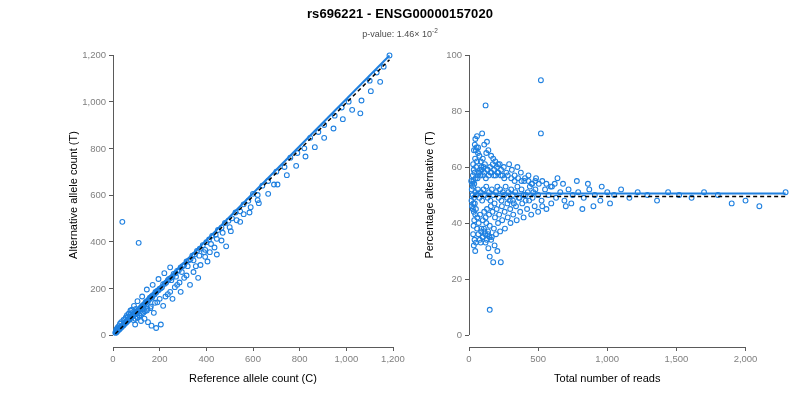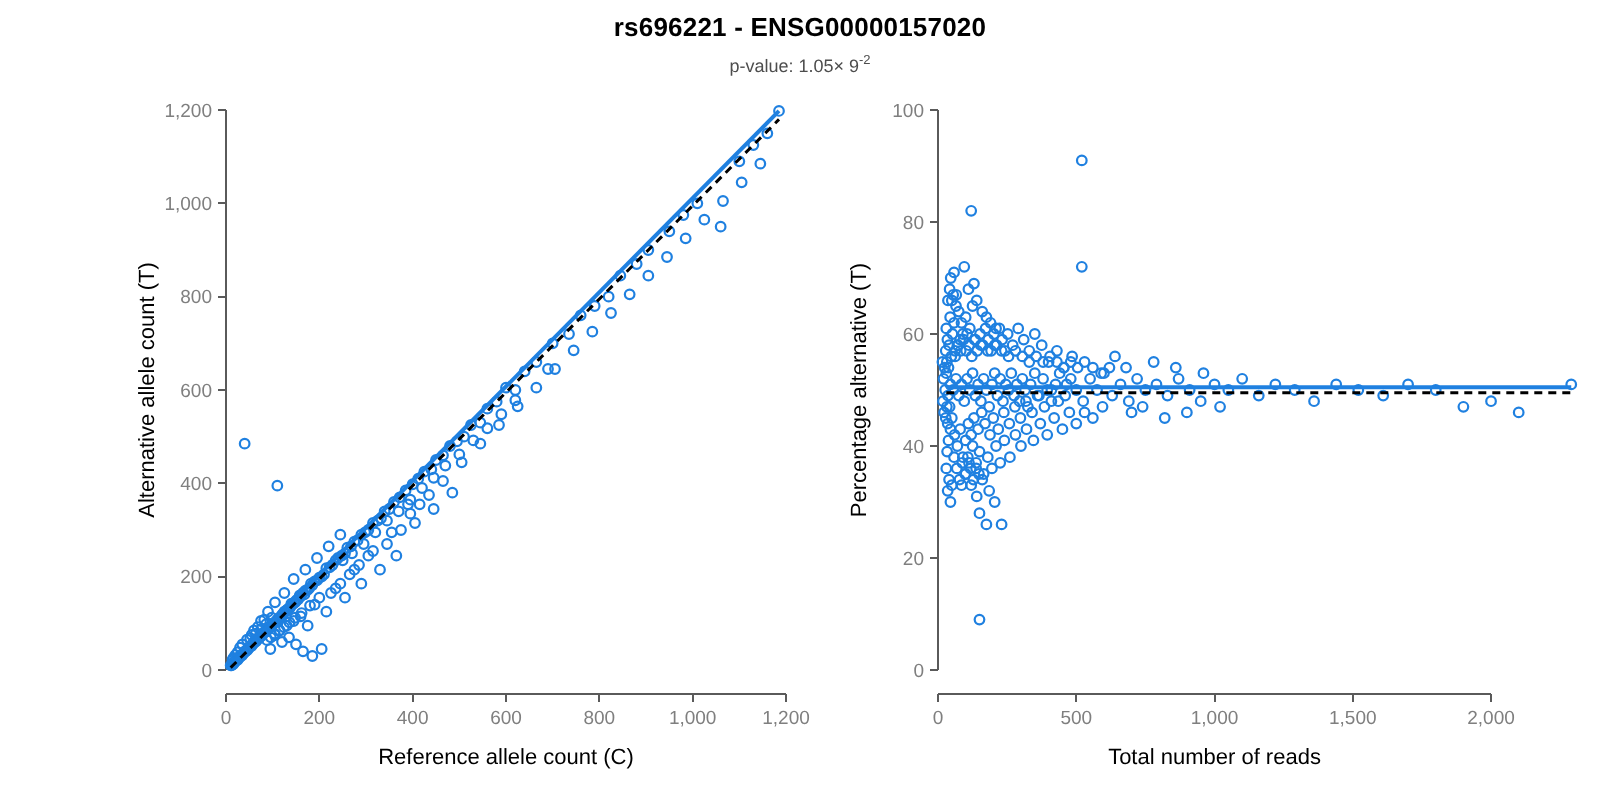--- a/index.html
+++ b/index.html
@@ -80,21 +80,21 @@
     fill: none;
   }
 </style>
 </head>
 <body>
 
 <div id="figure">
 
   <div class="title-block">
     <div class="fig-title">rs696221 - ENSG00000157020</div>
-    <div class="fig-subtitle"><span>p-value: 1.05× 9</span><sup>-2</sup></div>
+    <div class="fig-subtitle"><span>p-value: 1.46× 10</span><sup>-2</sup></div>
   </div>
 
   <svg id="plot-svg" width="800" height="400">
     <g id="panel-left">
         <path d="M 113 55 L 113 335" class="axis-line"></path>
         <path d="M 109 335 L 113 335" class="axis-line"></path>
         <text x="106" y="338.4" text-anchor="end" class="tick-label">0</text>
         <path d="M 109 288.3333333333333 L 113 288.3333333333333" class="axis-line"></path>
         <text x="106" y="291.7333333333333" text-anchor="end" class="tick-label">200</text>
         <path d="M 109 241.66666666666669 L 113 241.66666666666669" class="axis-line"></path>

